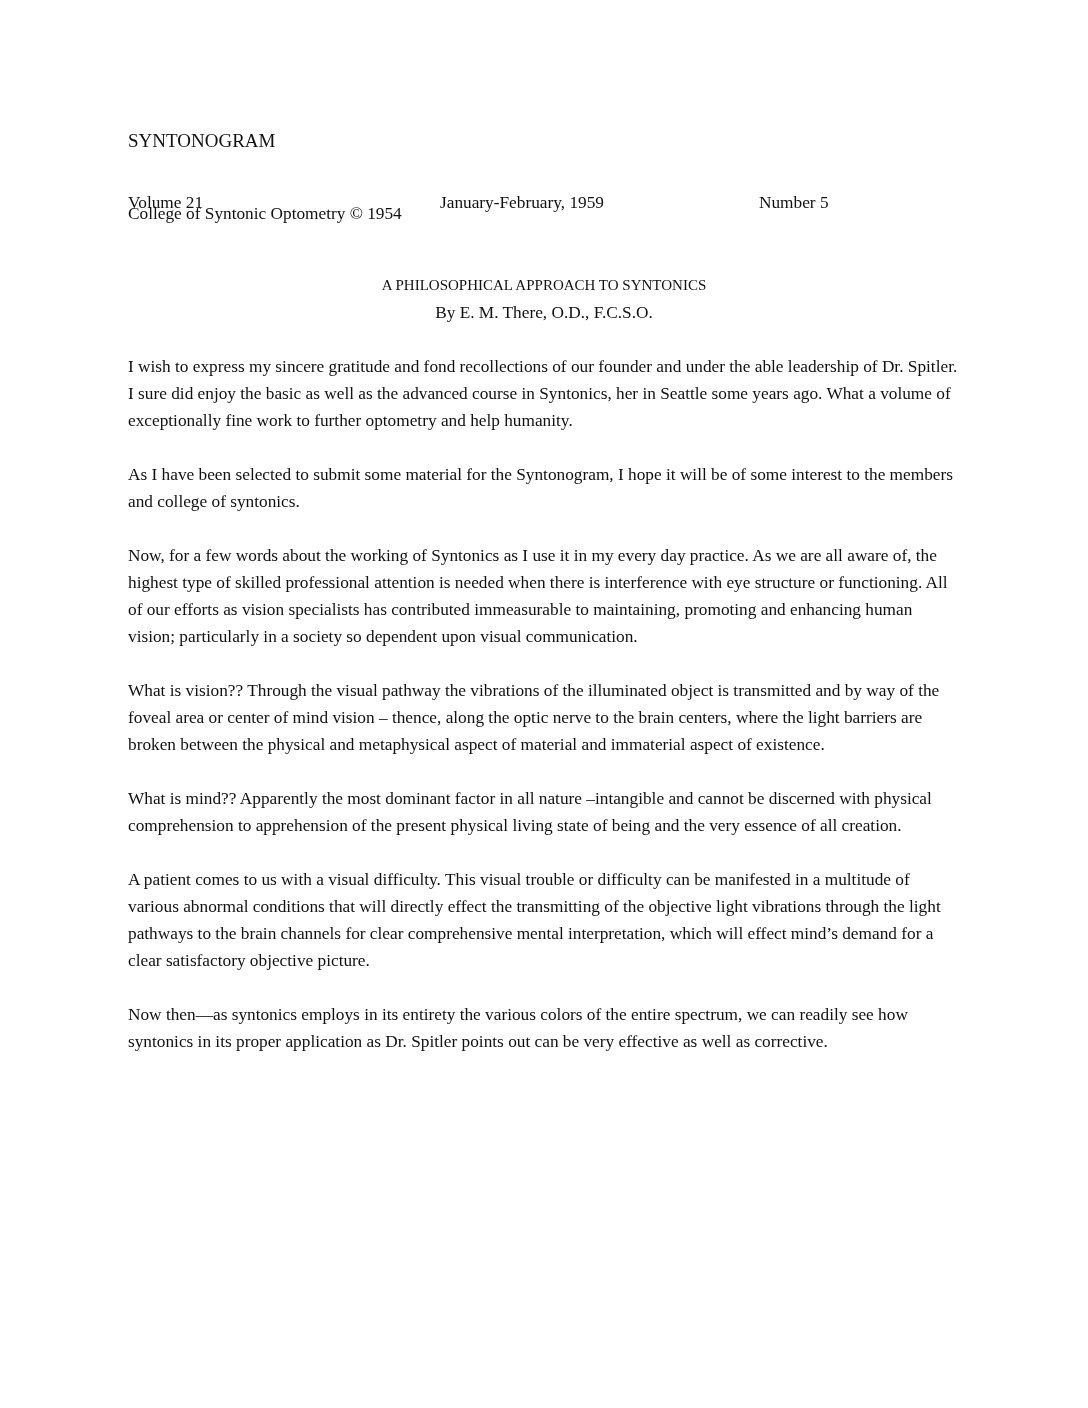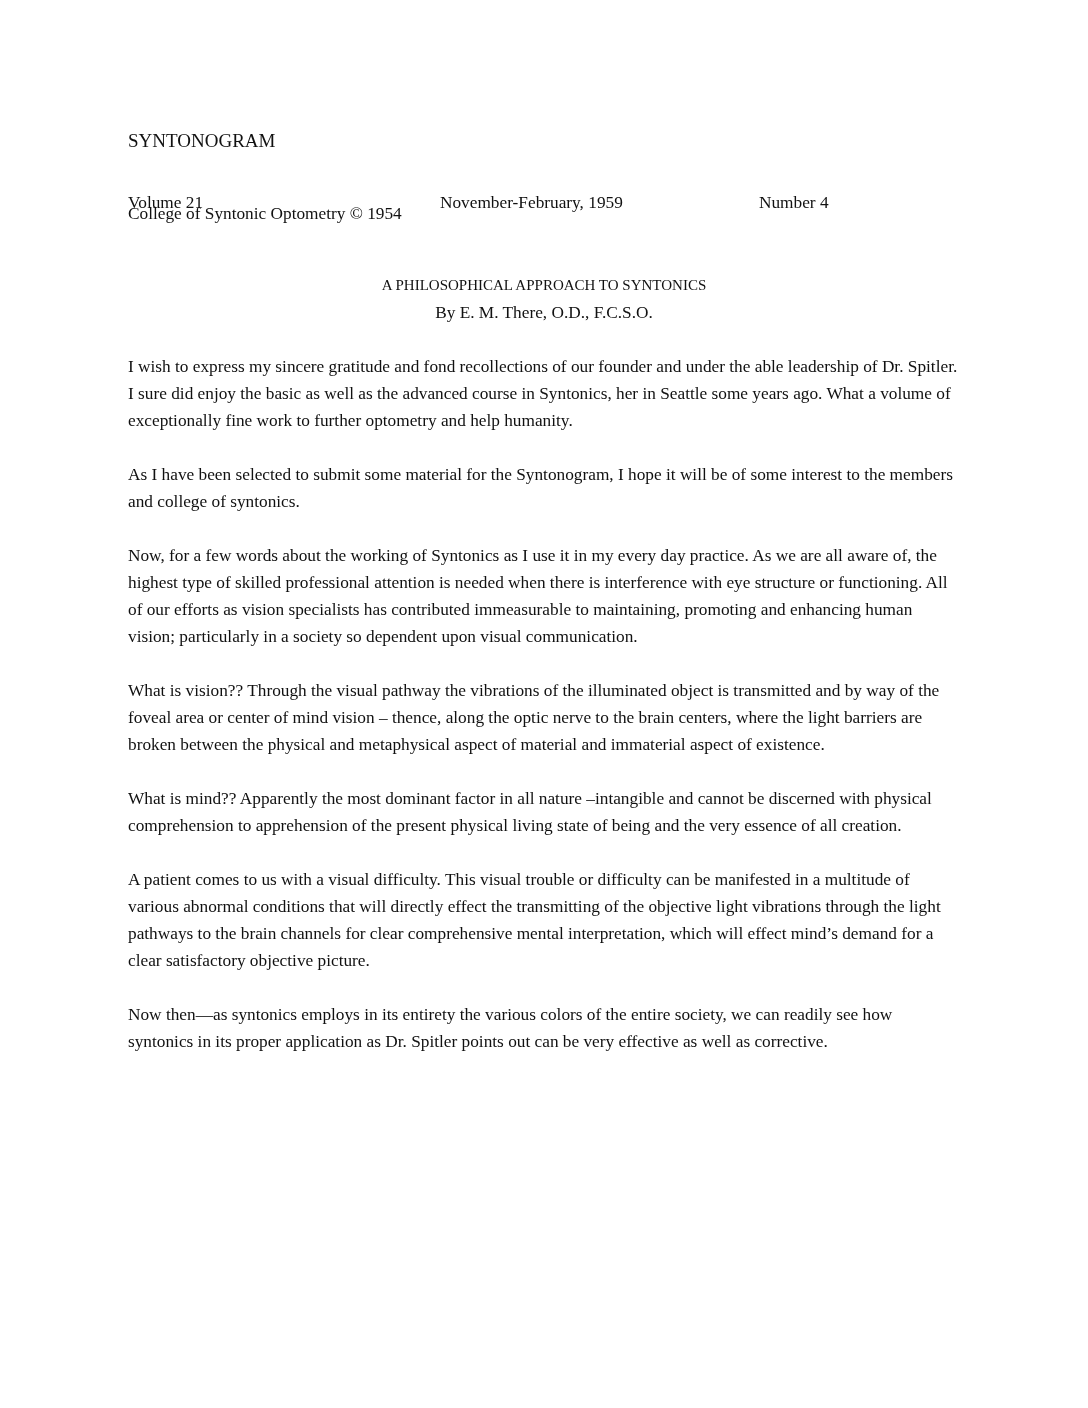--- a/index.html
+++ b/index.html
@@ -81,34 +81,34 @@
   </style>
 </head>
 <body>
 
 <div class="page">
 
   <h1 class="journal-title">SYNTONOGRAM</h1>
 
   <div class="meta-row">
     <span class="meta-volume">Volume 21</span>
-    <span class="meta-date">November-February, 1959</span>
-    <span class="meta-number">Number 4</span>
+    <span class="meta-date">January-February, 1959</span>
+    <span class="meta-number">Number 5</span>
   </div>
 
   <div class="meta-copyright">College of Syntonic Optometry © 1954</div>
 
   <div class="article-head">
     <h2 class="article-title">A PHILOSOPHICAL APPROACH TO SYNTONICS</h2>
     <span class="article-byline">By E. M. There, O.D., F.C.S.O.</span>
   </div>
 
   <div class="body">
     <p>I wish to express my sincere gratitude and fond recollections of our founder and under the able leadership of Dr. Spitler.  I sure did enjoy the basic as well as the advanced course in Syntonics, her in Seattle some years ago.  What a volume of exceptionally fine work to further optometry and help humanity.</p>
     <p>As I have been selected to submit some material for the Syntonogram, I hope it will be of some interest to the members and college of syntonics.</p>
     <p>Now, for a few words about the working of Syntonics as I use it in my every day practice.  As we are all aware of, the highest type of skilled professional attention is needed when there is interference with eye structure or functioning.  All of our efforts as vision specialists has contributed immeasurable to maintaining, promoting and enhancing human vision; particularly in a society so dependent upon visual communication.</p>
     <p>What is vision??  Through the visual pathway the vibrations of the illuminated object is transmitted and by way of the foveal area or center of mind vision – thence, along the optic nerve to the brain centers, where the light barriers are broken between the physical and metaphysical aspect of material and immaterial aspect of existence.</p>
     <p>What is mind??  Apparently the most dominant factor in all nature –intangible and cannot be discerned with physical comprehension to apprehension of the present physical living state of being and the very essence of all creation.</p>
     <p>A patient comes to us with a visual difficulty.  This visual trouble or difficulty can be manifested in a multitude of various abnormal conditions that will directly effect the transmitting of the objective light vibrations through the light pathways to the brain channels for clear comprehensive mental interpretation, which will effect mind’s demand for a clear satisfactory objective picture.</p>
-    <p>Now then—as syntonics employs in its entirety the various colors of the entire society, we can readily see how syntonics in its proper application as Dr. Spitler points out can be very effective as well as corrective.</p>
+    <p>Now then—as syntonics employs in its entirety the various colors of the entire spectrum, we can readily see how syntonics in its proper application as Dr. Spitler points out can be very effective as well as corrective.</p>
   </div>
 
 </div>
 
 </body></html>

